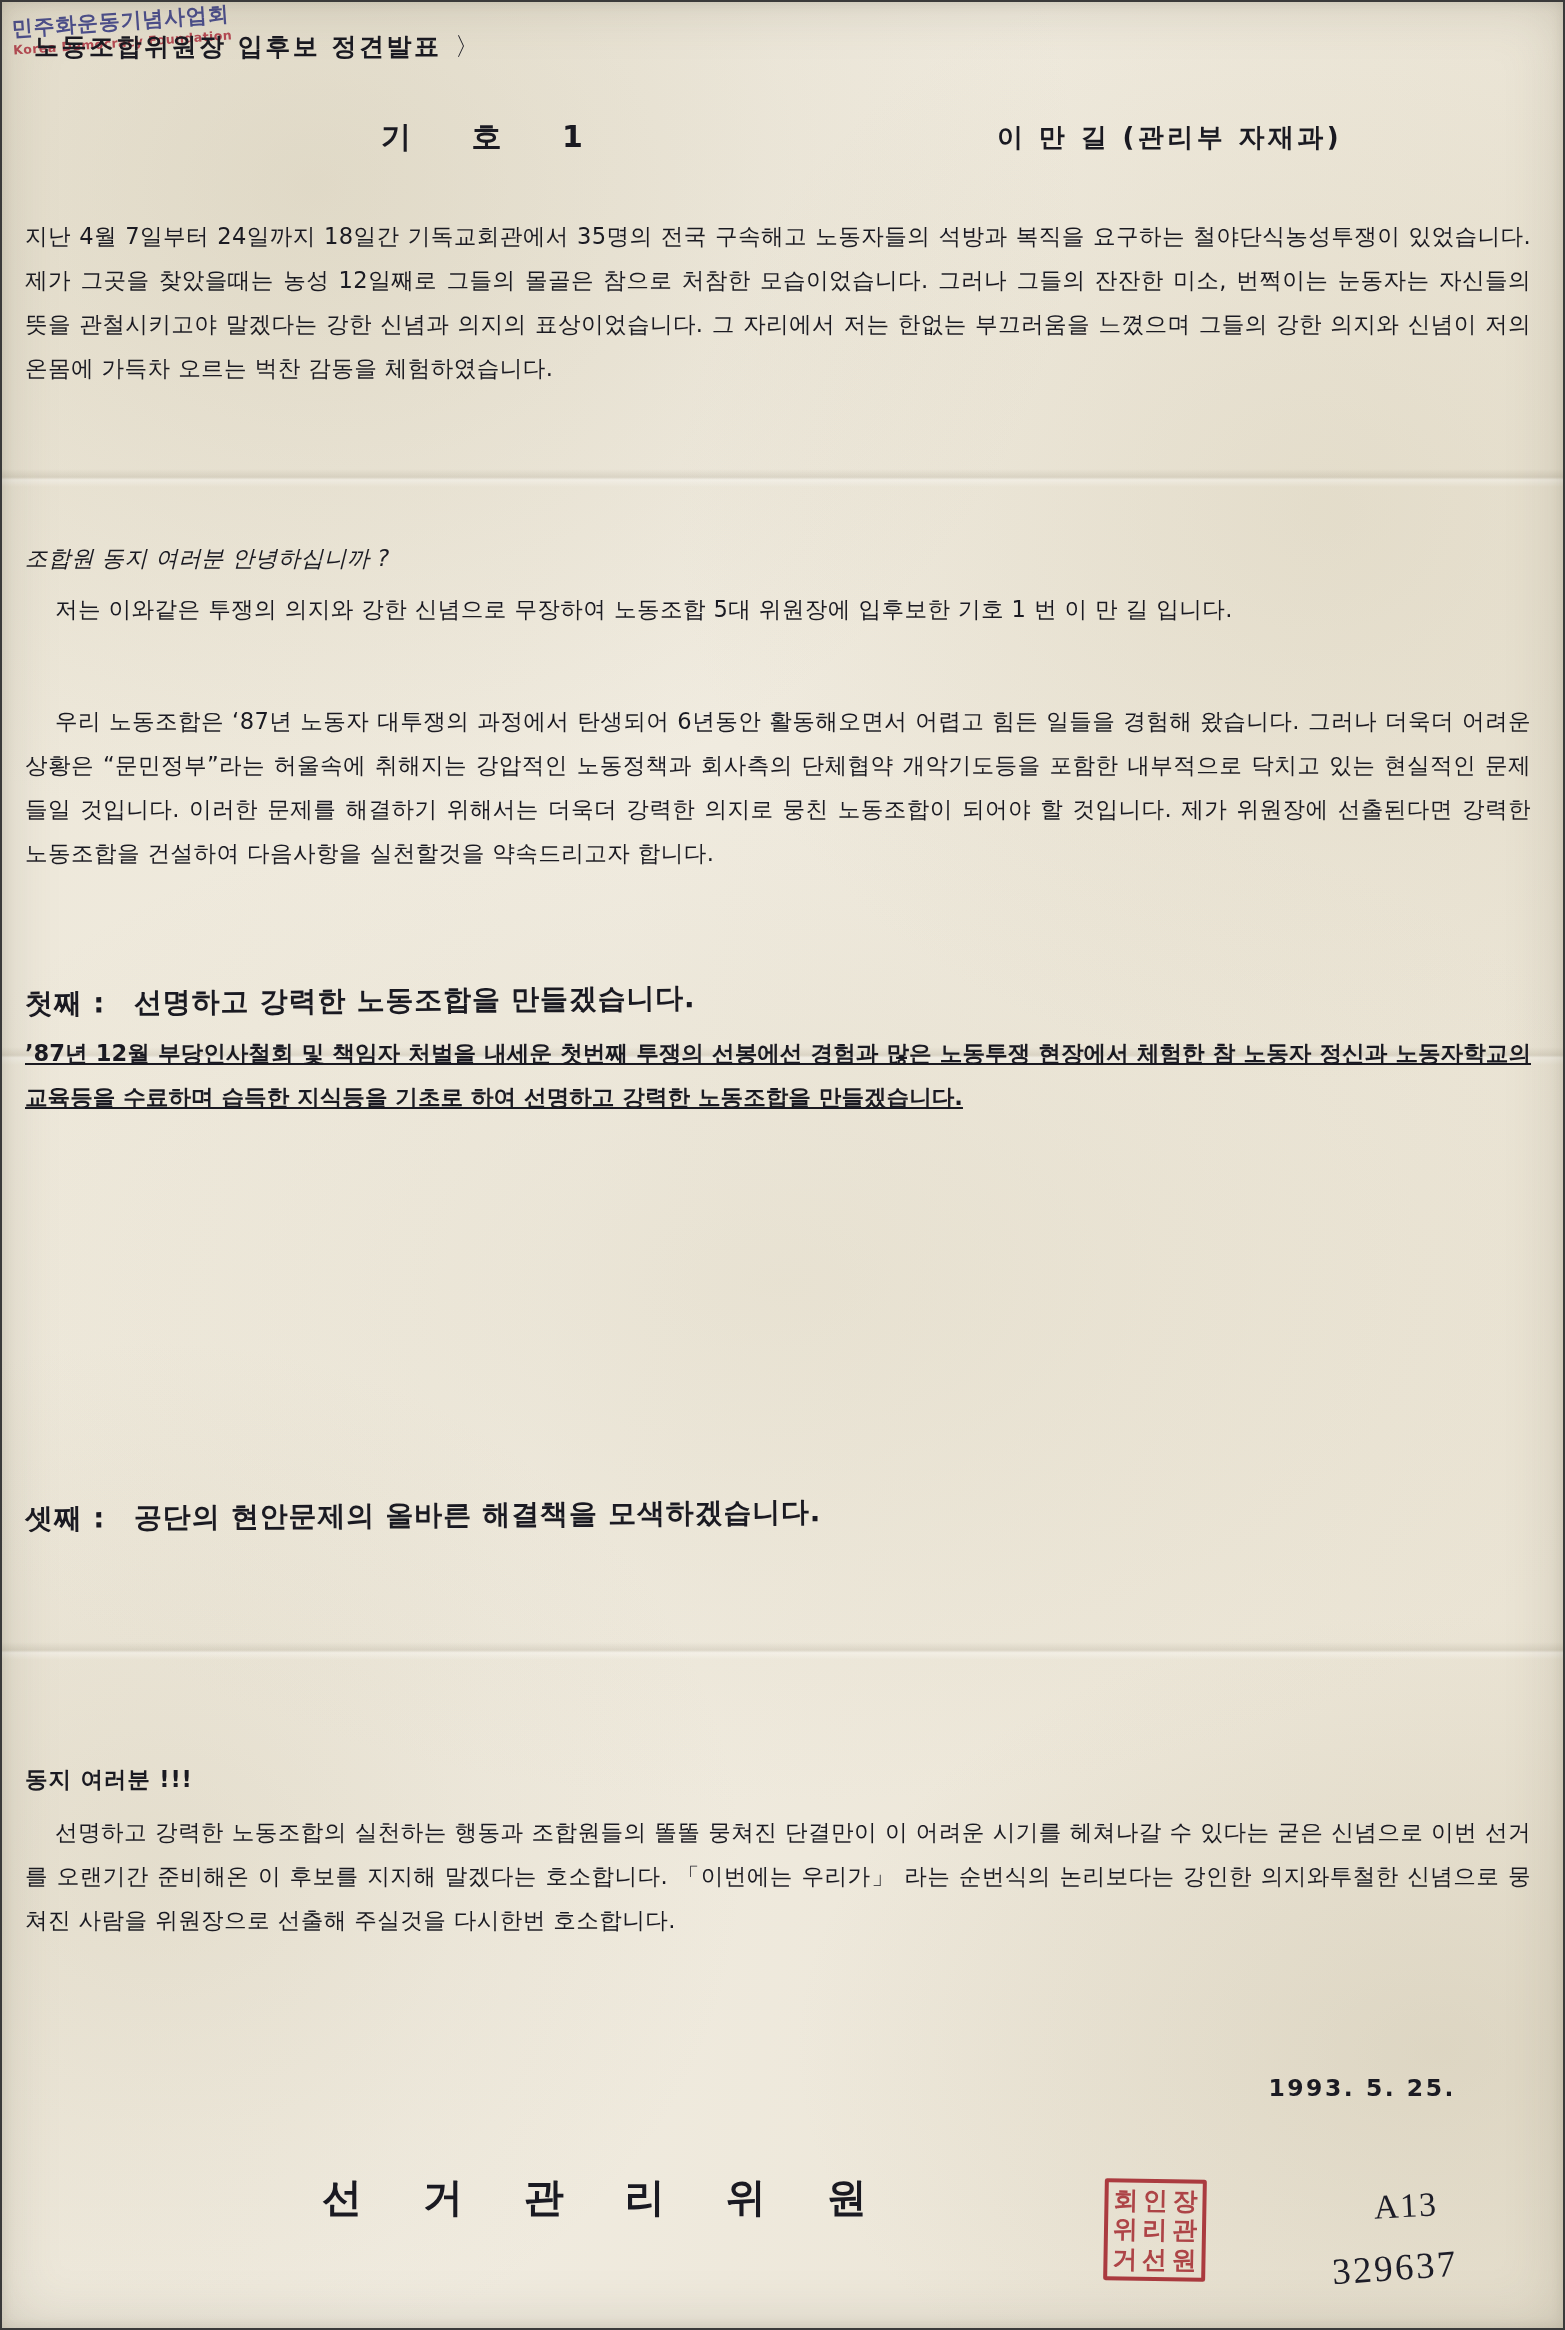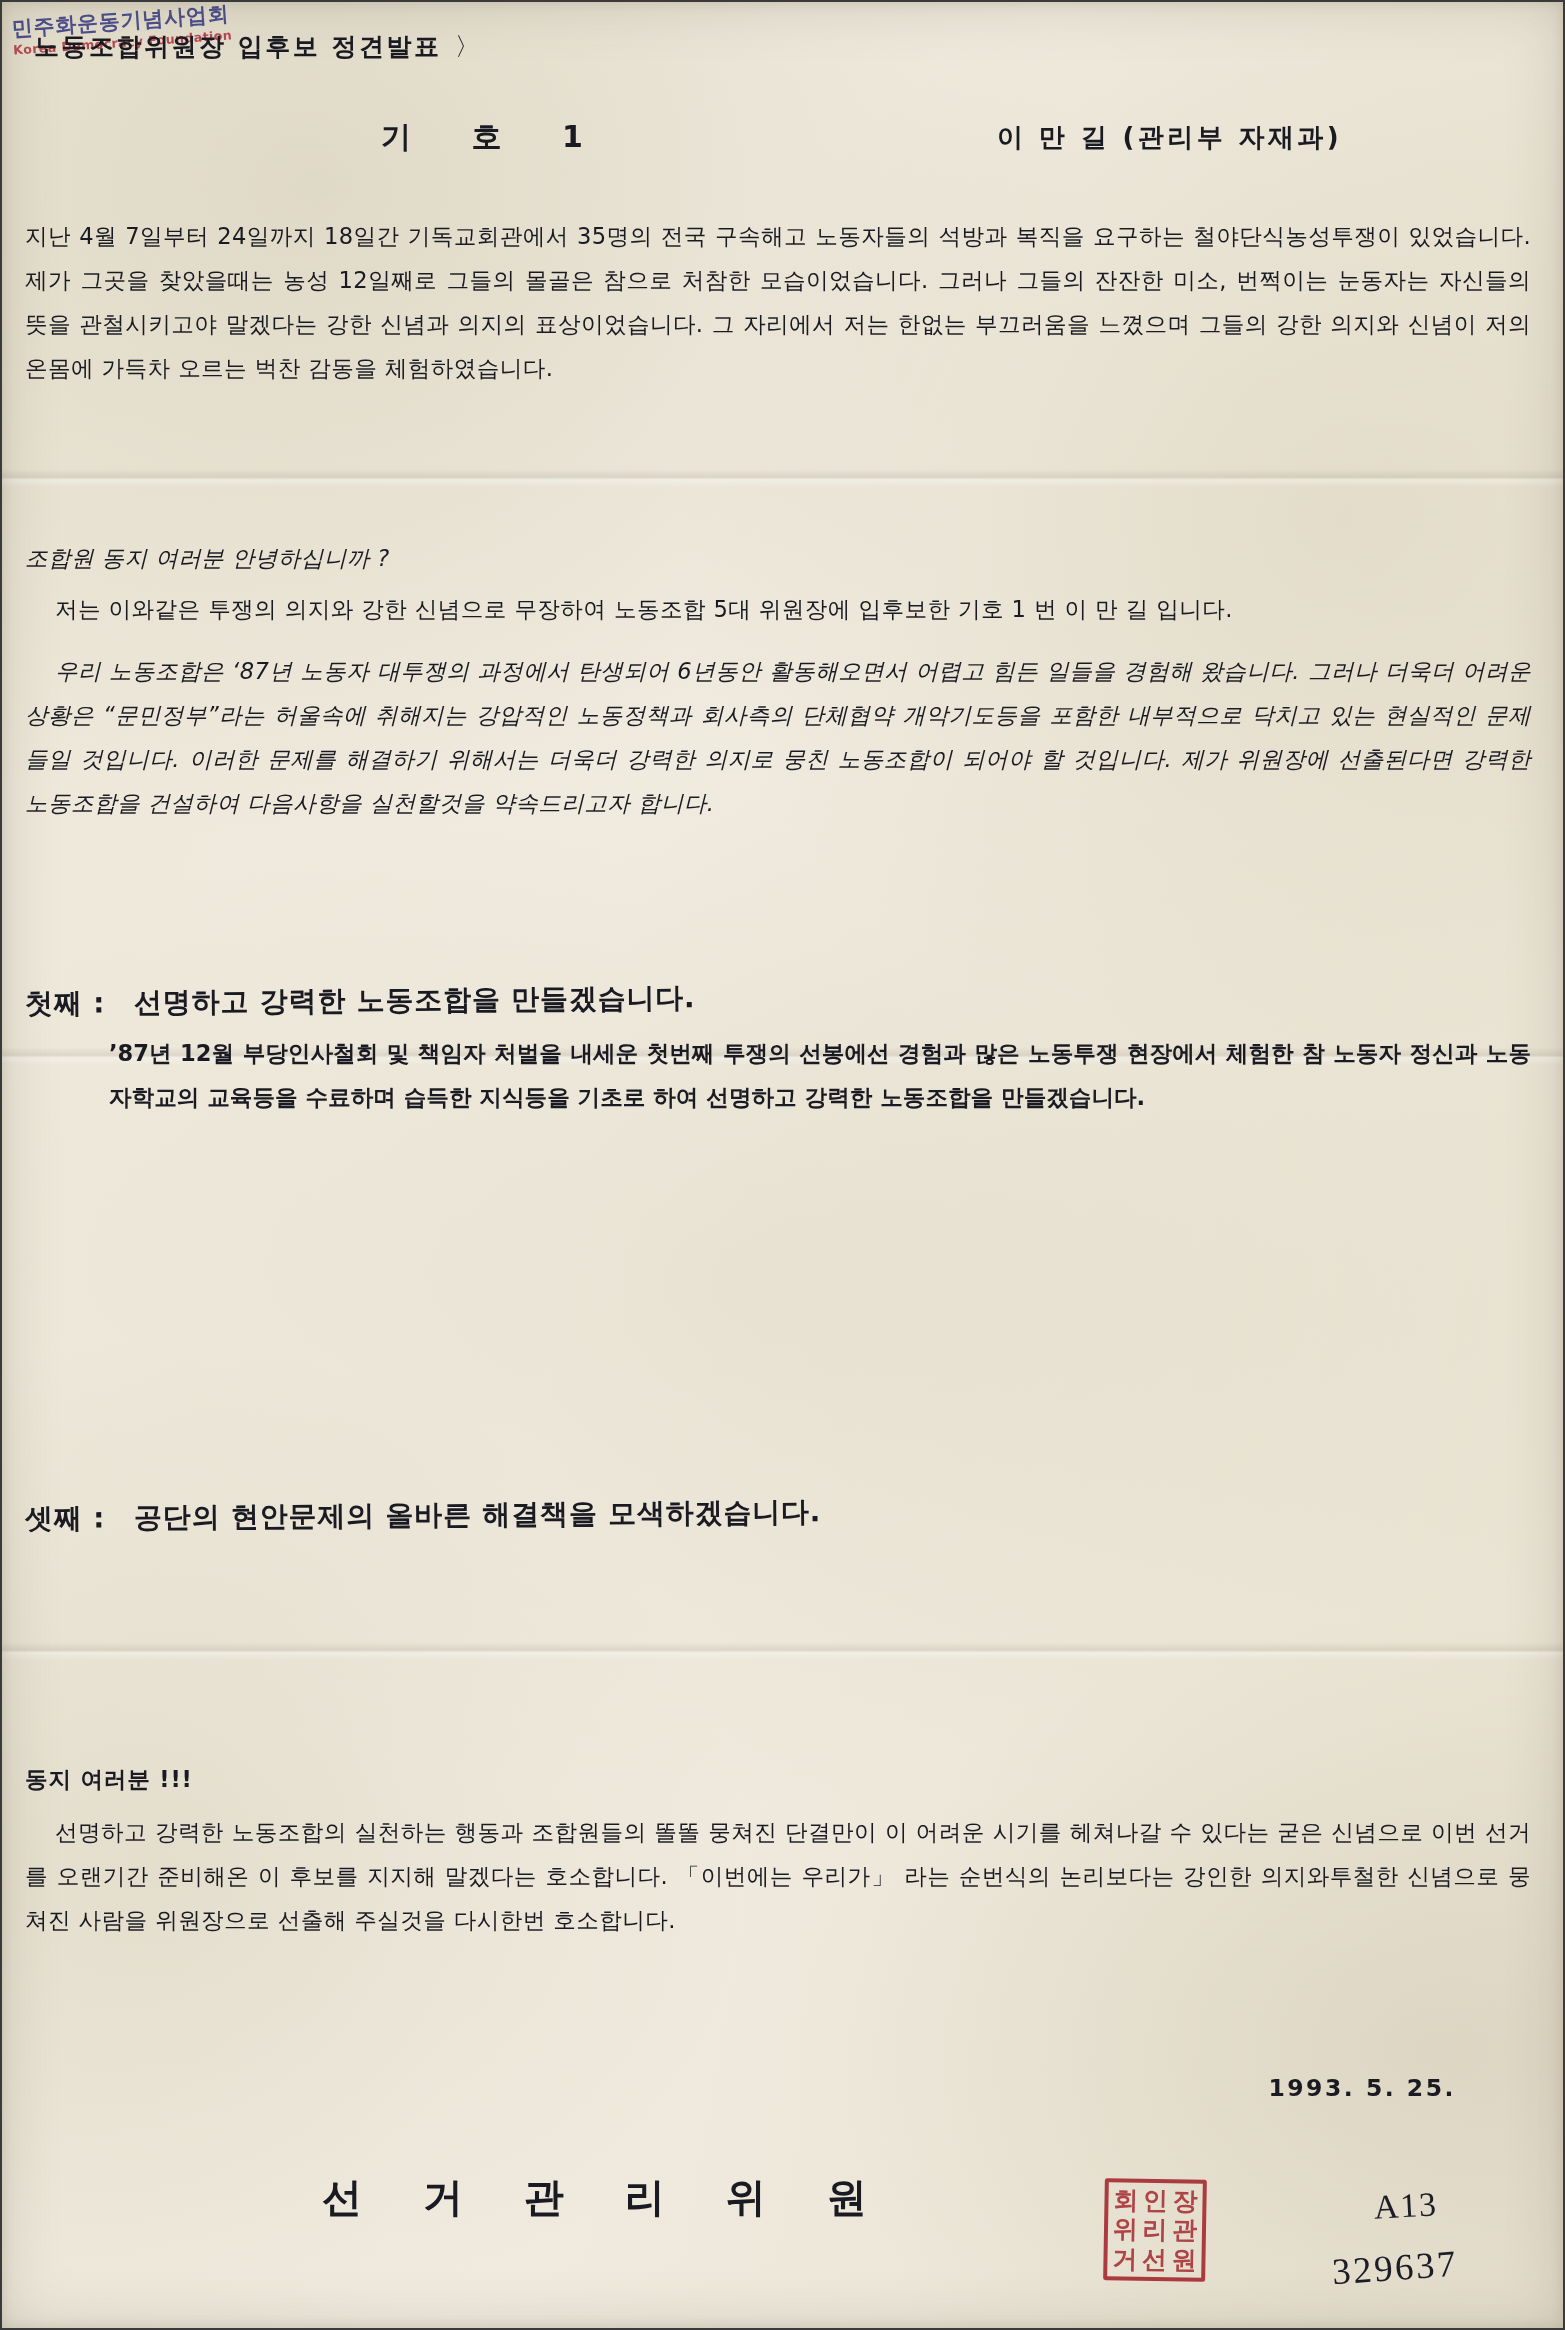--- a/index.html
+++ b/index.html
@@ -133,25 +133,25 @@
     white-space: nowrap;
     transform: rotate(-0.5deg);
     transform-origin: left center;
   }
   .section-title .ord {
     display: inline-block;
     min-width: 109px;
   }
   .section-body {
     margin-top: 8.4px;
-    margin-left: 84px;
     font-size: 22.6px;
     font-weight: 600;
     line-height: 44px;
     text-align: justify;
+    text-decoration: underline;
   }
 
   .closing-head {
     position: absolute;
     left: 25px;
     font-size: 22.6px;
     font-weight: 700;
     letter-spacing: 0.8px;
   }
 
@@ -255,21 +255,21 @@
   </div>
 
   <div class="body-block" style="top: 536px; font-style: italic;">
     <p>조합원 동지 여러분 안녕하십니까 ?</p>
   </div>
 
   <div class="body-block" style="top: 587px;">
     <p class="indent">저는 이와같은 투쟁의 의지와 강한 신념으로 무장하여 노동조합 5대 위원장에 입후보한 기호 1 번  이 만 길 입니다.</p>
   </div>
 
-  <div class="body-block" style="top: 649px; font-style: italic;">
+  <div class="body-block" style="top: 699px;">
     <p class="indent">우리 노동조합은 ‘87년 노동자 대투쟁의 과정에서 탄생되어 6년동안 활동해오면서 어렵고 힘든 일들을 경험해 왔습니다.  그러나 더욱더 어려운 상황은 “문민정부”라는 허울속에 취해지는 강압적인 노동정책과 회사측의 단체협약 개악기도등을 포함한 내부적으로 닥치고 있는 현실적인 문제들일 것입니다.   이러한 문제를 해결하기 위해서는 더욱더 강력한 의지로 뭉친 노동조합이 되어야 할 것입니다.  제가 위원장에 선출된다면 강력한 노동조합을 건설하여 다음사항을 실천할것을 약속드리고자 합니다.</p>
   </div>
 
   <div class="section" style="top: 985px;">
     <div class="section-title">
       <span class="ord">첫째 :</span><span>선명하고 강력한 노동조합을 만들겠습니다.</span>
     </div>
     <div class="section-body">’87년 12월 부당인사철회 및 책임자 처벌을 내세운 첫번째 투쟁의 선봉에선 경험과 많은 노동투쟁 현장에서 체험한 참 노동자 정신과 노동자학교의 교육등을 수료하며 습득한 지식등을 기초로 하여 선명하고 강력한 노동조합을 만들겠습니다.</div>
   </div>
 

